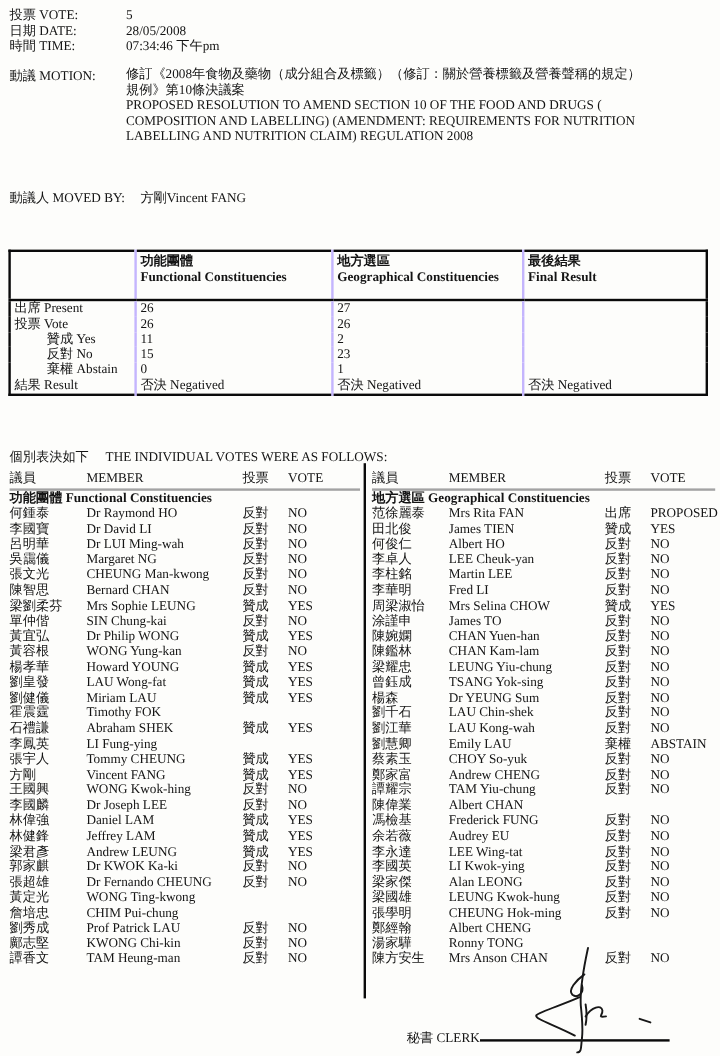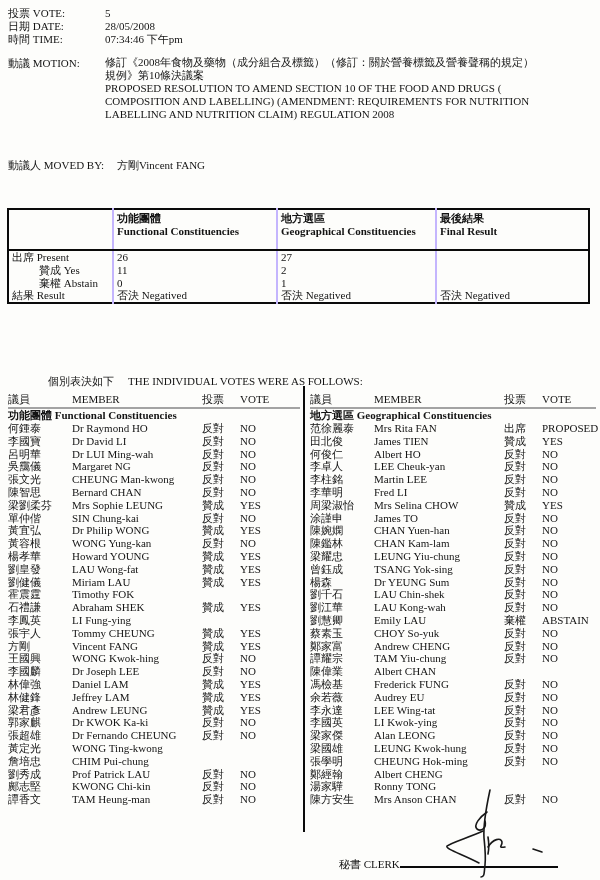--- a/index.html
+++ b/index.html
@@ -28,21 +28,21 @@
   }
   table.summary th,table.summary td{
     border-left:2px solid #c4b5fd;padding:0 0 0 3px;vertical-align:top;
     text-align:left;white-space:nowrap;font-weight:normal;
   }
   table.summary th:first-child,table.summary td:first-child{border-left:none;margin-top:17px;}
   table.summary thead th{height:37px;border-bottom:2px solid #0a0a0a;line-height:13px;padding-top:2px;font-weight:bold;}
   table.summary tbody td{height:12.8px;line-height:12.6px;}
   table.summary td.indent{padding-left:30px;}
   
-  .indiv-title{position:absolute;left:8px;top:375px;height:13px;line-height:13px;white-space:nowrap;margin-left:40px;}
+  .indiv-title{position:absolute;left:8px;top:375px;height:13px;line-height:13px;white-space:nowrap;}
   .indiv-title-en{position:absolute;left:80px;top:0;white-space:nowrap;}
   .col-divider{position:absolute;left:303px;top:386px;width:2px;height:446px;background:#0a0a0a;}
   .vote-col{position:absolute;top:393px;}
   .vote-col.left{left:8px;width:292px;}
   .vote-col.right{left:310px;width:286px;}
   .vrow{display:grid;grid-template-columns:64px 130px 38px 1fr;height:12.8px;line-height:12.8px;white-space:nowrap;}
   .vrow span{overflow:visible;}
   .vrow.vhead{height:14px;line-height:13px;border-bottom:2px solid #a3a3a3;}
   .vsection{height:13px;line-height:13px;font-weight:bold;white-space:nowrap;}
   
@@ -102,23 +102,35 @@
       </tr>
     </thead>
     <tbody id="summary-body">
         <tr>
           <td>出席 Present</td>
           <td>26</td>
           <td>27</td>
           <td></td>
         </tr>
         <tr>
+          <td>投票 Vote</td>
+          <td>26</td>
+          <td>26</td>
+          <td></td>
+        </tr>
+        <tr>
           <td class="indent">贊成 Yes</td>
           <td>11</td>
           <td>2</td>
+          <td></td>
+        </tr>
+        <tr>
+          <td class="indent">反對 No</td>
+          <td>15</td>
+          <td>23</td>
           <td></td>
         </tr>
         <tr>
           <td class="indent">棄權 Abstain</td>
           <td>0</td>
           <td>1</td>
           <td></td>
         </tr>
         <tr>
           <td>結果 Result</td>

